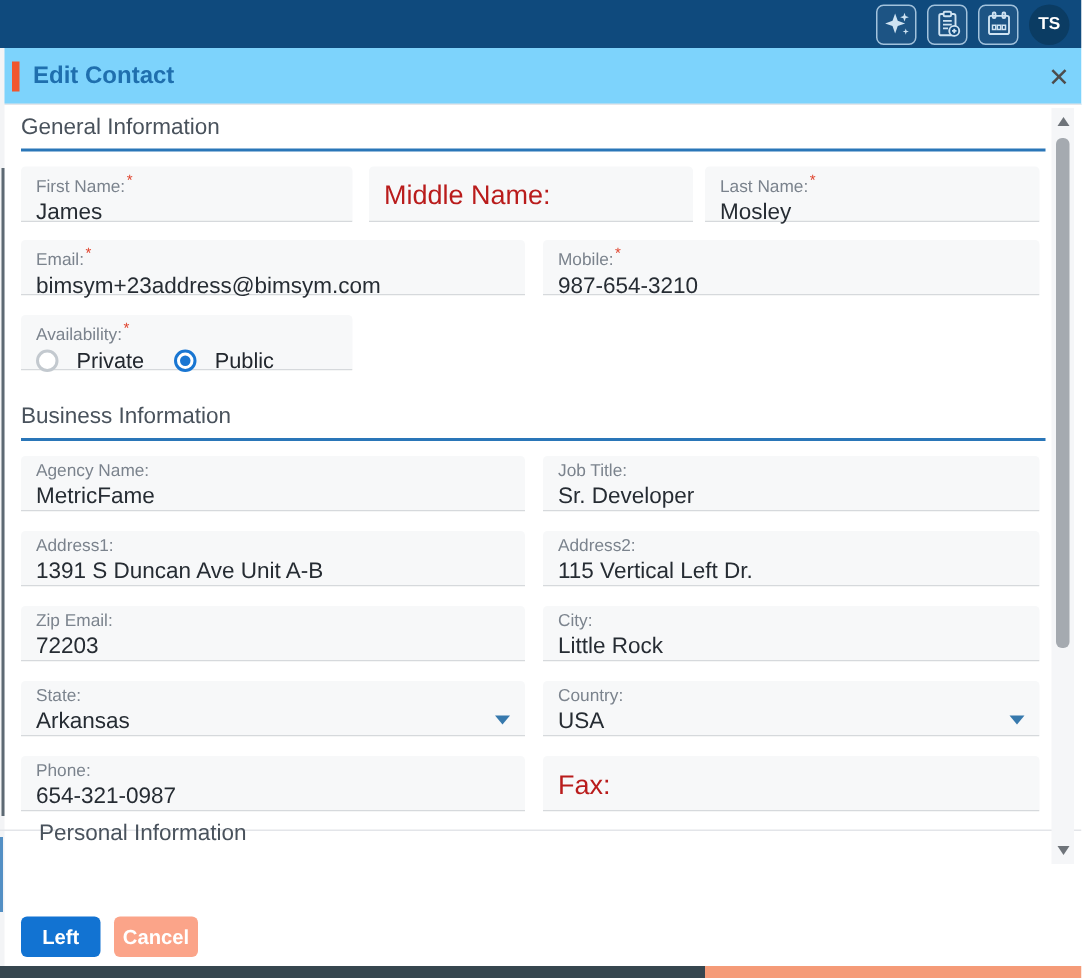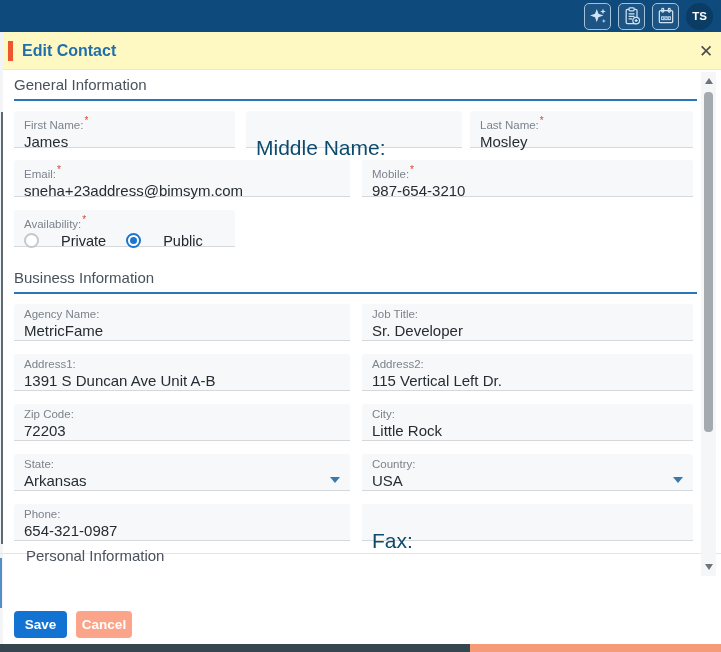--- a/index.html
+++ b/index.html
@@ -9,57 +9,57 @@
 
   
   .topbar { position:absolute; left:0; top:0; width:721px; height:32px; background:#0f4a7d;
             display:flex; align-items:center; justify-content:flex-end; padding-right:8px; gap:7px; }
   .icon-btn { width:27px; height:27px; border:1.5px solid #a2c2dc; border-radius:5px;
               background:rgba(255,255,255,0.06); display:flex; align-items:center; justify-content:center; cursor:pointer; }
   .avatar { width:27px; height:27px; border-radius:50%; background:#0b3c63; color:#fff;
             font-size:11.5px; font-weight:bold; display:flex; align-items:center; justify-content:center; cursor:pointer; }
 
   
-  .modal-header { position:absolute; left:0; top:32px; width:721px; height:38px; background:#fef9c3;
+  .modal-header { position:absolute; left:0; top:32px; width:721px; height:38px; background:#7dd3fc;
                   border-bottom:1px solid #e4e6e9; }
   .accent { position:absolute; left:8px; top:9px; width:5px; height:20px; background:#f0562e; }
   .title { position:absolute; left:22px; top:0; line-height:38px; font-size:16px; font-weight:600; color:#1f6fae; }
   .close { position:absolute; left:695px; top:9px; width:22px; height:22px; border:none; background:transparent;
            font-size:17px; color:#4d4d4d; cursor:pointer; line-height:22px; text-align:center; }
 
   
   .section { position:absolute; left:14px; width:683px; height:25px; font-size:15px; font-weight:500;
              color:#49525c; border-bottom:2px solid #2a76b8; }
   .section.noline { border-bottom:none; width:300px; }
   .sec-general  { top:76px; }
   .sec-business { top:269px; }
   .sec-personal { top:547px;margin-left:12px; }
 
   
   .field { position:absolute; height:37px; background:#f7f8f9; border-bottom:1px solid #d6d9dc;
            border-radius:3px 3px 0 0; padding:4px 10px 12px 10px; cursor:text; }
   .flabel { font-size:11.5px; color:#7b838d; line-height:12px; }
   .req { color:#e0442e; font-size:10px; vertical-align:super; margin-left:1px; }
   .fvalue { font-size:15px; color:#262c33; margin-top:2px; line-height:18px; white-space:nowrap; overflow:hidden; }
-  .fplaceholder { font-size:21px; color:#0c4a6e; line-height:30px;margin-top:18px; }
+  .fplaceholder { font-size:18px; color:#b91c1c; line-height:30px; }
   .caret { position:absolute; right:10px; top:23px; width:0; height:0;
            border-left:5.5px solid transparent; border-right:5.5px solid transparent; border-top:6px solid #3779ad; }
 
   .r1  { top:111px; } .r2 { top:160px; } .rav { top:210px; }
   .r4  { top:304px; } .r5 { top:354px; } .r6 { top:404px; }
   .r7  { top:454px; } .r8 { top:504px; }
   .c3a { left:14px;  width:221px; }
   .c3b { left:246px; width:216px; }
   .c3c { left:470px; width:223px; }
   .c2a { left:14px;  width:336px; }
   .c2b { left:362px; width:331px; }
 
   
   .radio-row { display:flex; align-items:center; margin-top:3px; }
-  .radio { display:inline-flex; align-items:center; gap:22px; margin-right:20px;
+  .radio { display:inline-flex; align-items:center; gap:12px; margin-right:20px;
            font-size:14.5px; color:#22272e; cursor:pointer; }
   .rcircle { position:relative; width:15px; height:15px; border-radius:50%; border:2px solid #c3c9cf; background:#fff; }
   .rcircle.selected { border-color:#1976d2; }
   .rcircle.selected::after { content:''; position:absolute; inset:2px; border-radius:50%; background:#1976d2; }
 
   
   .divider { position:absolute; left:0; top:553px; width:721px; height:1px; background:#e3e5e9; }
   .btn { position:absolute; top:611px; height:27px; border:none; border-radius:4px; color:#fff;
          font-size:13.5px; font-weight:bold; cursor:pointer; font-family:inherit; }
   .btn-save   { left:14px; width:53px; background:#1273d2; }
@@ -137,21 +137,21 @@
   <div class="field r1 c3b">
     <div class="fplaceholder">Middle Name:</div>
   </div>
   <div class="field r1 c3c">
     <div class="flabel"><span>Last Name:</span><span class="req">*</span></div>
     <div class="fvalue">Mosley</div>
   </div>
 
   <div class="field r2 c2a">
     <div class="flabel"><span>Email:</span><span class="req">*</span></div>
-    <div class="fvalue">sneha+23address@bimsym.com</div>
+    <div class="fvalue">bimsym+23address@bimsym.com</div>
   </div>
   <div class="field r2 c2b">
     <div class="flabel"><span>Mobile:</span><span class="req">*</span></div>
     <div class="fvalue">987-654-3210</div>
   </div>
 
   <div class="field rav c3a">
     <div class="flabel"><span>Availability:</span><span class="req">*</span></div>
     <div class="radio-row">
       <span class="radio">
@@ -179,21 +179,21 @@
   <div class="field r5 c2a">
     <div class="flabel">Address1:</div>
     <div class="fvalue">1391 S Duncan Ave Unit A-B</div>
   </div>
   <div class="field r5 c2b">
     <div class="flabel">Address2:</div>
     <div class="fvalue">115 Vertical Left Dr.</div>
   </div>
 
   <div class="field r6 c2a">
-    <div class="flabel">Zip Code:</div>
+    <div class="flabel">Zip Email:</div>
     <div class="fvalue">72203</div>
   </div>
   <div class="field r7 c2a">
     <div class="flabel">State:</div>
     <div class="fvalue">Arkansas</div>
     <span class="caret"></span>
   </div>
 
   <div class="field r6 c2b">
     <div class="flabel">City:</div>
@@ -209,21 +209,21 @@
     <div class="flabel">Phone:</div>
     <div class="fvalue">654-321-0987</div>
   </div>
   <div class="field r8 c2b">
     <div class="fplaceholder">Fax:</div>
   </div>
 
   <div class="divider"></div>
   <div class="section noline sec-personal">Personal Information</div>
 
-  <button class="btn btn-save">Save</button>
+  <button class="btn btn-save">Left</button>
   <button class="btn btn-cancel">Cancel</button>
 
   <div class="strip-dark"></div>
   <div class="strip-orange"></div>
 
   <div class="scrollbar">
     <div class="sb-up">
         <span class="tri-up"></span>
       </div>
     <div class="sb-thumb"></div>

